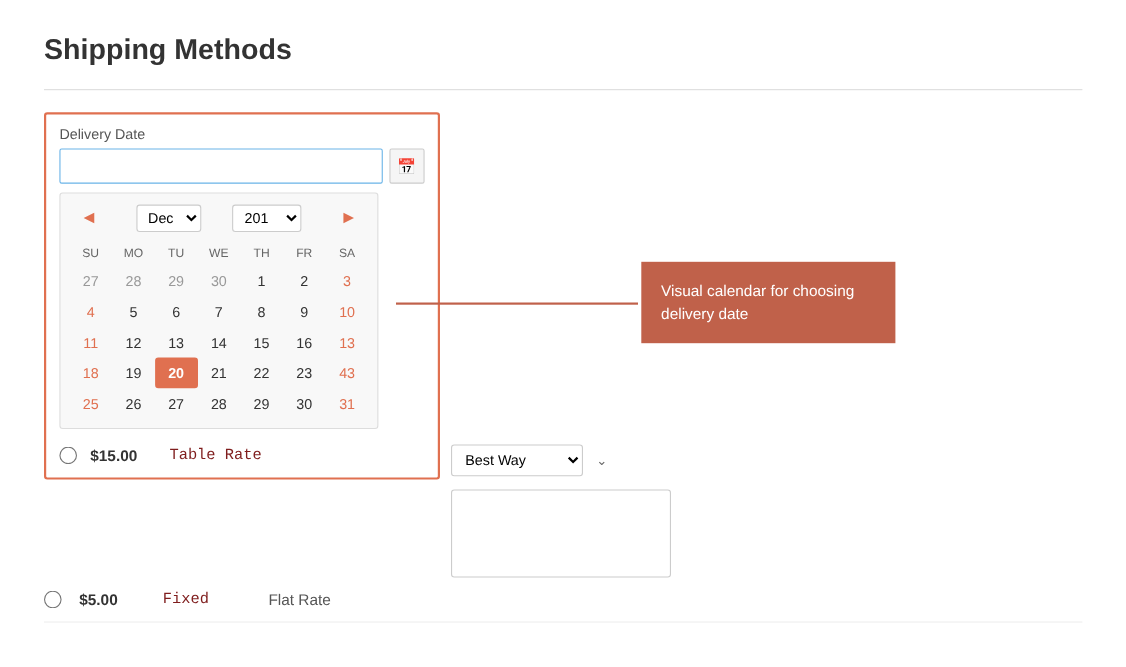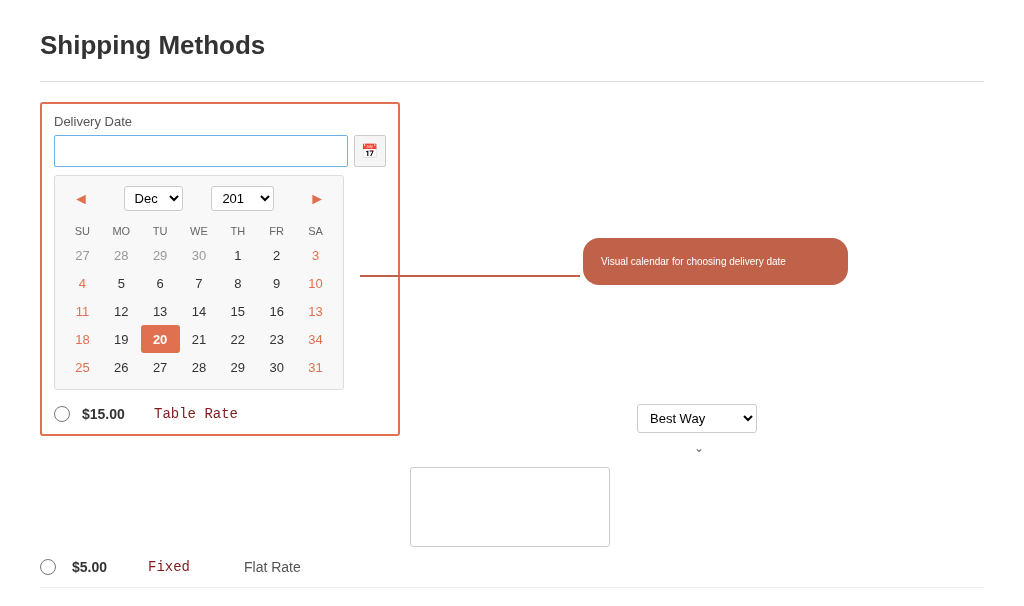--- a/index.html
+++ b/index.html
@@ -183,26 +183,26 @@
       font-family: Liberation Mono, monospace;
     }
     .carrier-label {
       color: #555;
     }
     
     .callout-box {
       position: absolute;
       top: 238px;
       left: 583px;
-      width: 265px;
+      width: 231px;
       background: #c0614a;
       color: #fff;
       padding: 16px 18px;
-      border-radius: 16px;
-      font-size: 10px;
+      border-radius: 0;
+      font-size: 14px;
       line-height: 1.5;
     }
     .callout-line {
       position: absolute;
       top: 275px;
       left: 360px;
       width: 220px;
       height: 2px;
       background: #c0614a;
     }
@@ -321,21 +321,21 @@
                 <td class="current-month">16</td>
                 <td class="current-month weekend">13</td>
               </tr>
               <tr>
                 <td class="current-month weekend">18</td>
                 <td class="current-month">19</td>
                 <td class="today">20</td>
                 <td class="current-month">21</td>
                 <td class="current-month">22</td>
                 <td class="current-month">23</td>
-                <td class="current-month weekend">34</td>
+                <td class="current-month weekend">43</td>
               </tr>
               <tr>
                 <td class="current-month weekend">25</td>
                 <td class="current-month">26</td>
                 <td class="current-month">27</td>
                 <td class="current-month">28</td>
                 <td class="current-month">29</td>
                 <td class="current-month">30</td>
                 <td class="current-month weekend">31</td>
               </tr>
@@ -344,21 +344,21 @@
 
       </div>
 
       <div style="margin-top:8px; display:flex; align-items:center; gap:12px; padding-top:8px;">
         <input type="radio" class="radio-btn" name="shipping" style="">
         <span class="price-label">$15.00</span>
         <span class="method-label">Table Rate</span>
       </div>
     </div>
 
-    <div class="dropdown-row" style="margin-left:370px; margin-top:-40px; display:flex; align-items:center;flex-direction:column;">
+    <div class="dropdown-row" style="margin-left:370px; margin-top:-40px; display:flex; align-items:center;">
       <select class="method-dropdown">
         <option>Best Way</option>
       </select>
       <span style="margin-left:4px; font-size:12px; color:#666;">⌄</span>
     </div>
 
     <div style="margin-left:370px; margin-top:4px; width:200px; height:80px; border:1px solid #ccc; border-radius:3px;"></div>
 
     <div class="shipping-option-row">
       <input type="radio" class="radio-btn" name="shipping" style="">

